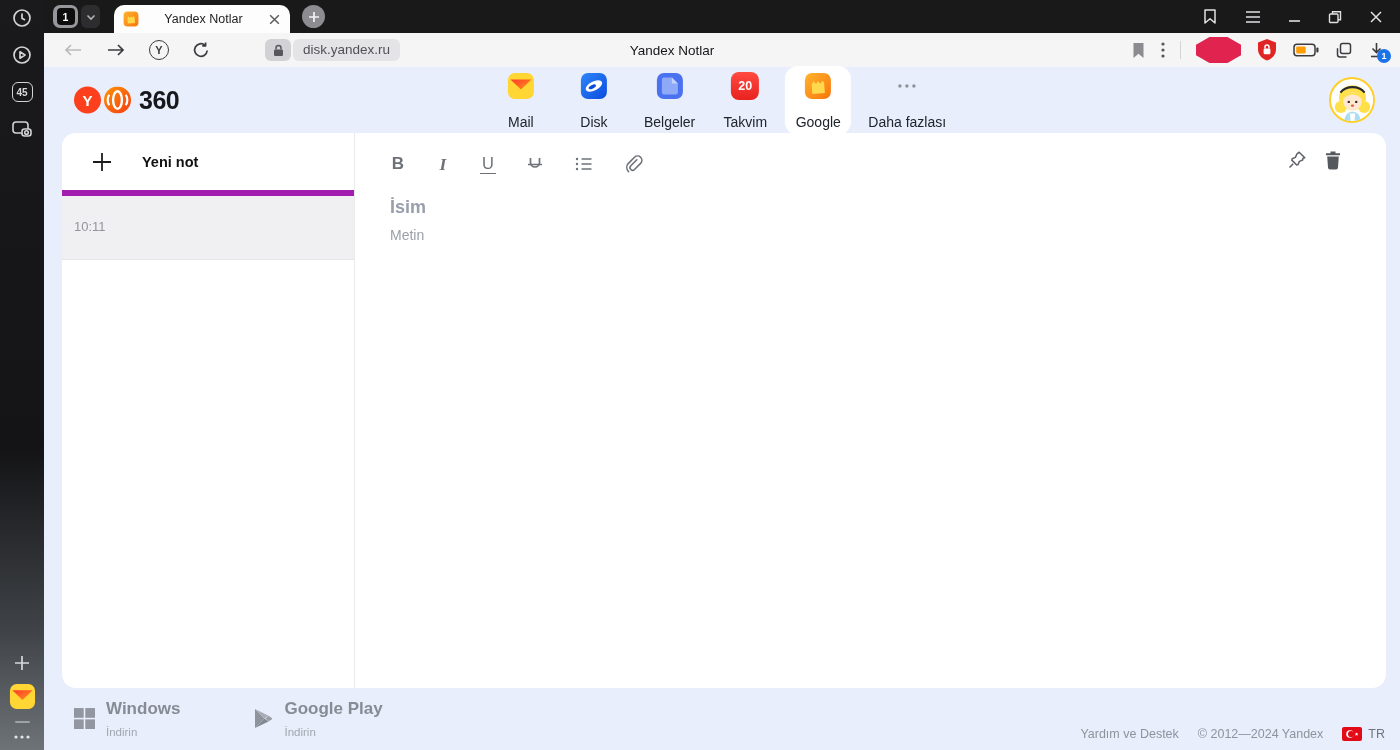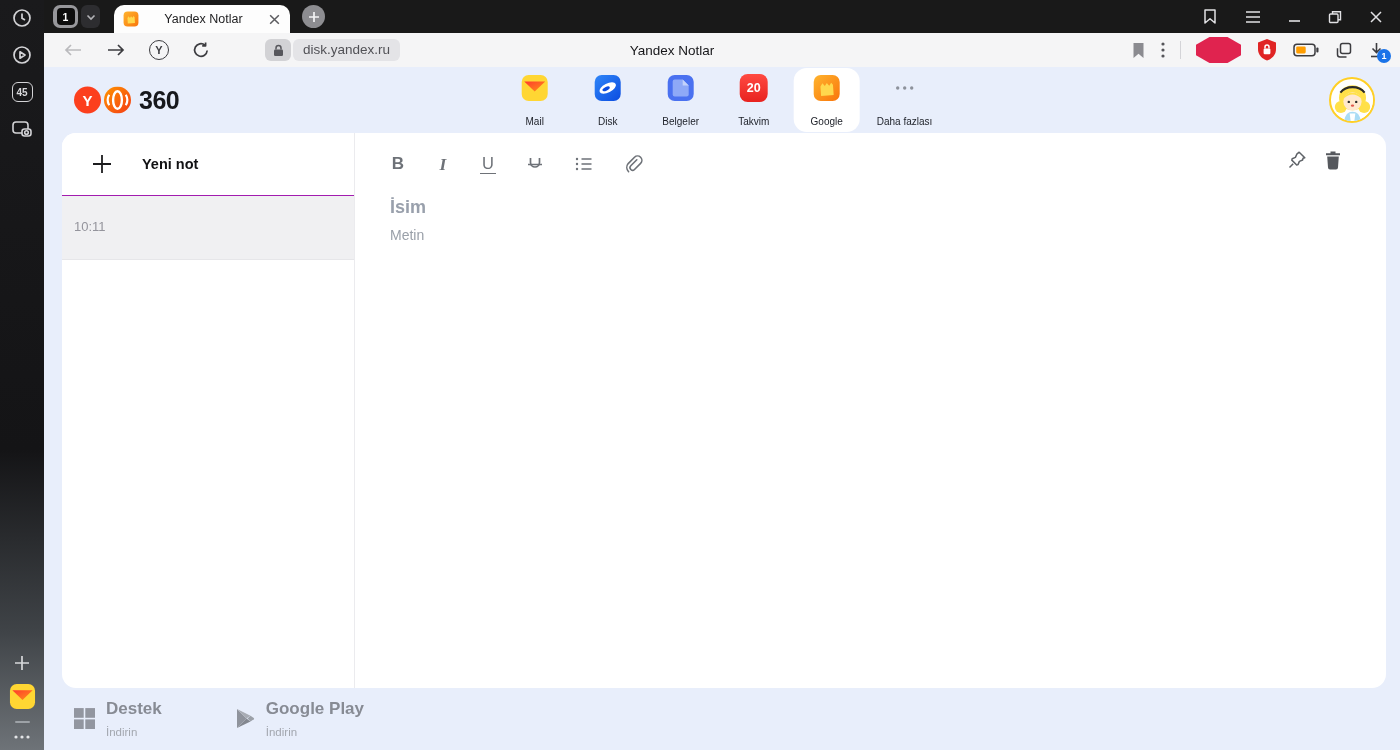--- a/index.html
+++ b/index.html
@@ -67,33 +67,33 @@
   .logo{ position:absolute; left:30px; top:50%; transform:translateY(-50%); display:flex; align-items:center; gap:3px; }
   .logo-y{ width:27px; height:27px; border-radius:50%; background:#fc3f1d; display:grid; place-items:center;
     color:#fff; font-weight:800; font-size:15px; }
   .logo-360{ margin-left:5px; font-size:25px; font-weight:800; color:#17181c; letter-spacing:-0.5px; }
 
   .app-nav{ position:absolute; left:50%; transform:translateX(-50%); top:0; height:66px;
     display:flex; align-items:center; gap:7px; }
   .app-item{ min-width:66px; padding:6px 10px 5px; border-radius:13px; display:flex; flex-direction:column;
     align-items:center; gap:14px; cursor:pointer;text-align:right; }
   .app-item.selected{ background:#fff; }
-  .app-label{ font-size:10px; color:#21242c; white-space:nowrap; }
+  .app-label{ font-size:14px; color:#21242c; white-space:nowrap; }
   .cal-icon{ width:28px; height:28px; border-radius:8px; background:linear-gradient(180deg,#ff4a42,#e8221f);
     display:grid; place-items:center; color:#fff; font-size:12.5px; font-weight:700; }
   .more-icon{ height:28px; display:grid; place-items:center; }
 
   .avatar{ position:absolute; right:25px; top:50%; transform:translateY(-50%); width:46px; height:46px;
     border-radius:50%; border:2.5px solid #ffcf26; background:#fff; overflow:hidden; display:grid; place-items:center; }
 
   
   .card{ position:absolute; left:18px; top:66px; right:14px; bottom:62px; background:#fff; border-radius:14px;
     display:flex; overflow:hidden; }
   .notes-panel{ width:293px; border-right:1px solid #ebebee; display:flex; flex-direction:column; }
-  .new-note{ height:63px; border-bottom:1px solid #a21caf; display:flex; align-items:center; gap:29px;
+  .new-note{ height:63px; border-bottom:6px solid #a21caf; display:flex; align-items:center; gap:29px;
     padding-left:29px; cursor:pointer; background:#fff; }
   .new-note-label{ font-size:14.5px; font-weight:700; color:#121214; }
   .note-item{ height:64px; background:#f0f0f2; border-bottom:1px solid #e6e6e9; padding:11px 12px; cursor:pointer; }
   .note-title{ font-size:14px; font-weight:700; color:#17171a; }
   .note-time{ font-size:13px; color:#94949c; margin-top:12px; }
 
   .editor{ flex:1; position:relative; padding:15px 44px 0 35px; }
   .fmt-bar{ display:flex; align-items:center; gap:29px; height:32px; }
   .fmt-btn{ color:#6e7278; display:grid; place-items:center; cursor:pointer; min-width:16px; }
   .fmt-b{ font-size:17px; font-weight:800; }
@@ -440,31 +440,44 @@
   <div class="footer">
     <div class="stores">
       <div class="store">
         <svg width="21" height="21" viewBox="0 0 21 21" fill="#9296a0">
             <rect x="0" y="0" width="9.7" height="9.7"></rect>
             <rect x="11.3" y="0" width="9.7" height="9.7"></rect>
             <rect x="0" y="11.3" width="9.7" height="9.7"></rect>
             <rect x="11.3" y="11.3" width="9.7" height="9.7"></rect>
           </svg>
         <div>
-          <div class="store-title">Destek</div>
+          <div class="store-title">Windows</div>
           <div class="store-sub">İndirin</div>
         </div>
       </div>
       <div class="store">
         <svg width="20" height="21" viewBox="0 0 20 21">
             <path d="M2 1v19l9.5-9.5z" fill="#8f939c"></path>
             <path d="M11.5 10.5L2 1l13.5 6.7z" fill="#a8acb4"></path>
             <path d="M11.5 10.5L2 20l13.5-6.7z" fill="#83878f"></path>
             <path d="M15.5 7.7l3.3 2.1a1 1 0 0 1 0 1.4l-3.3 2.1-3-2.8z" fill="#9ba0a8"></path>
           </svg>
         <div>
           <div class="store-title">Google Play</div>
           <div class="store-sub">İndirin</div>
         </div>
       </div>
     </div>
+    <div class="footer-right">
+      <span class="flink">Yardım ve Destek</span>
+      <span class="flink">© 2012—2024 Yandex</span>
+      <div class="lang">
+        <svg width="20" height="14" viewBox="0 0 20 14">
+            <rect width="20" height="14" rx="2" fill="#e30a17"></rect>
+            <circle cx="8" cy="7" r="3.8" fill="#fff"></circle>
+            <circle cx="9.1" cy="7" r="3.1" fill="#e30a17"></circle>
+            <polygon points="14.6,5.4 15.1,6.6 16.4,6.6 15.4,7.4 15.8,8.7 14.6,7.9 13.4,8.7 13.8,7.4 12.8,6.6 14.1,6.6" fill="#fff"></polygon>
+          </svg>
+        <span class="lang-code">TR</span>
+      </div>
+    </div>
   </div>
 </div>
 
 </body></html>

